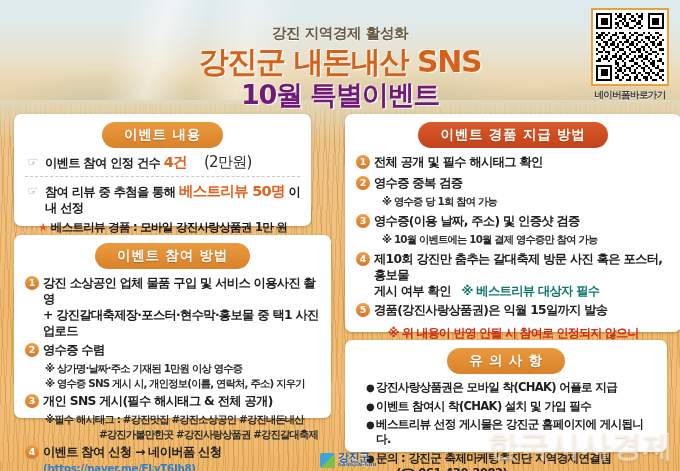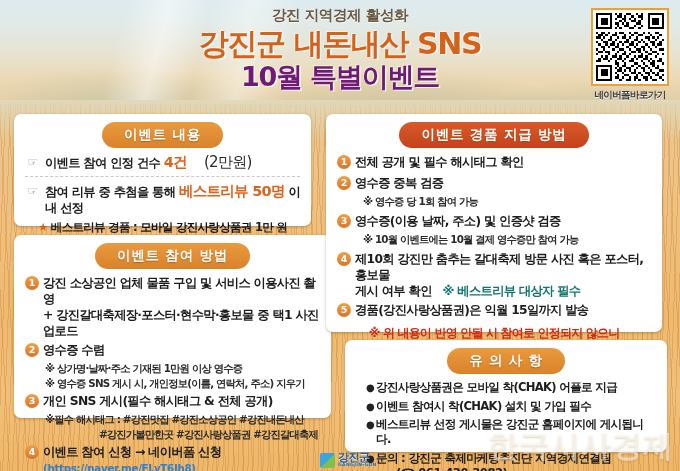--- a/index.html
+++ b/index.html
@@ -82,21 +82,21 @@
   .bg-field-top-blend {
     position: absolute;
     left: 0; top: 100px;
     width: 680px; height: 40px;
     background: linear-gradient(to bottom, rgba(226,216,186,.95), rgba(231,200,147,0));
   }
 
   
   .header {
     position: absolute;
-    left: 0; top: 6px;
+    left: 0; top: 24px;
     width: 680px;
     text-align: center;
     z-index: 5;
   }
   .title-sub {
     font-size: 14.5px;
     font-weight: bold;
     color: #6b5a44;
     letter-spacing: -0.4px;
     text-shadow: 0 1px 0 rgba(255,255,255,.85);
@@ -153,21 +153,21 @@
   .panel {
     position: absolute;
     background: #ffffff;
     border-radius: 7px;
     box-shadow: 0 1px 3px rgba(90,60,20,.35);
     z-index: 4;
     padding: 8px 11px 9px;
   }
   .p-left-1  { left: 14px;  top: 114px; width: 297px; height: 112px; }
   .p-left-2  { left: 14px;  top: 235px; width: 317px; height: 183px; }
-  .p-right-1 { left: 326px; top: 114px; width: 336px; height: 218px; }
+  .p-right-1 { left: 345px; top: 114px; width: 336px; height: 218px; }
   .p-right-2 { left: 345px; top: 340px; width: 322px; height: 112px; }
 
   .panel-title {
     margin: 0 auto 6px;
     display: table;
     padding: 3.5px 22px 4.5px;
     border-radius: 14px;
     font-size: 13.5px;
     font-weight: bold;
     color: #ffffff;

